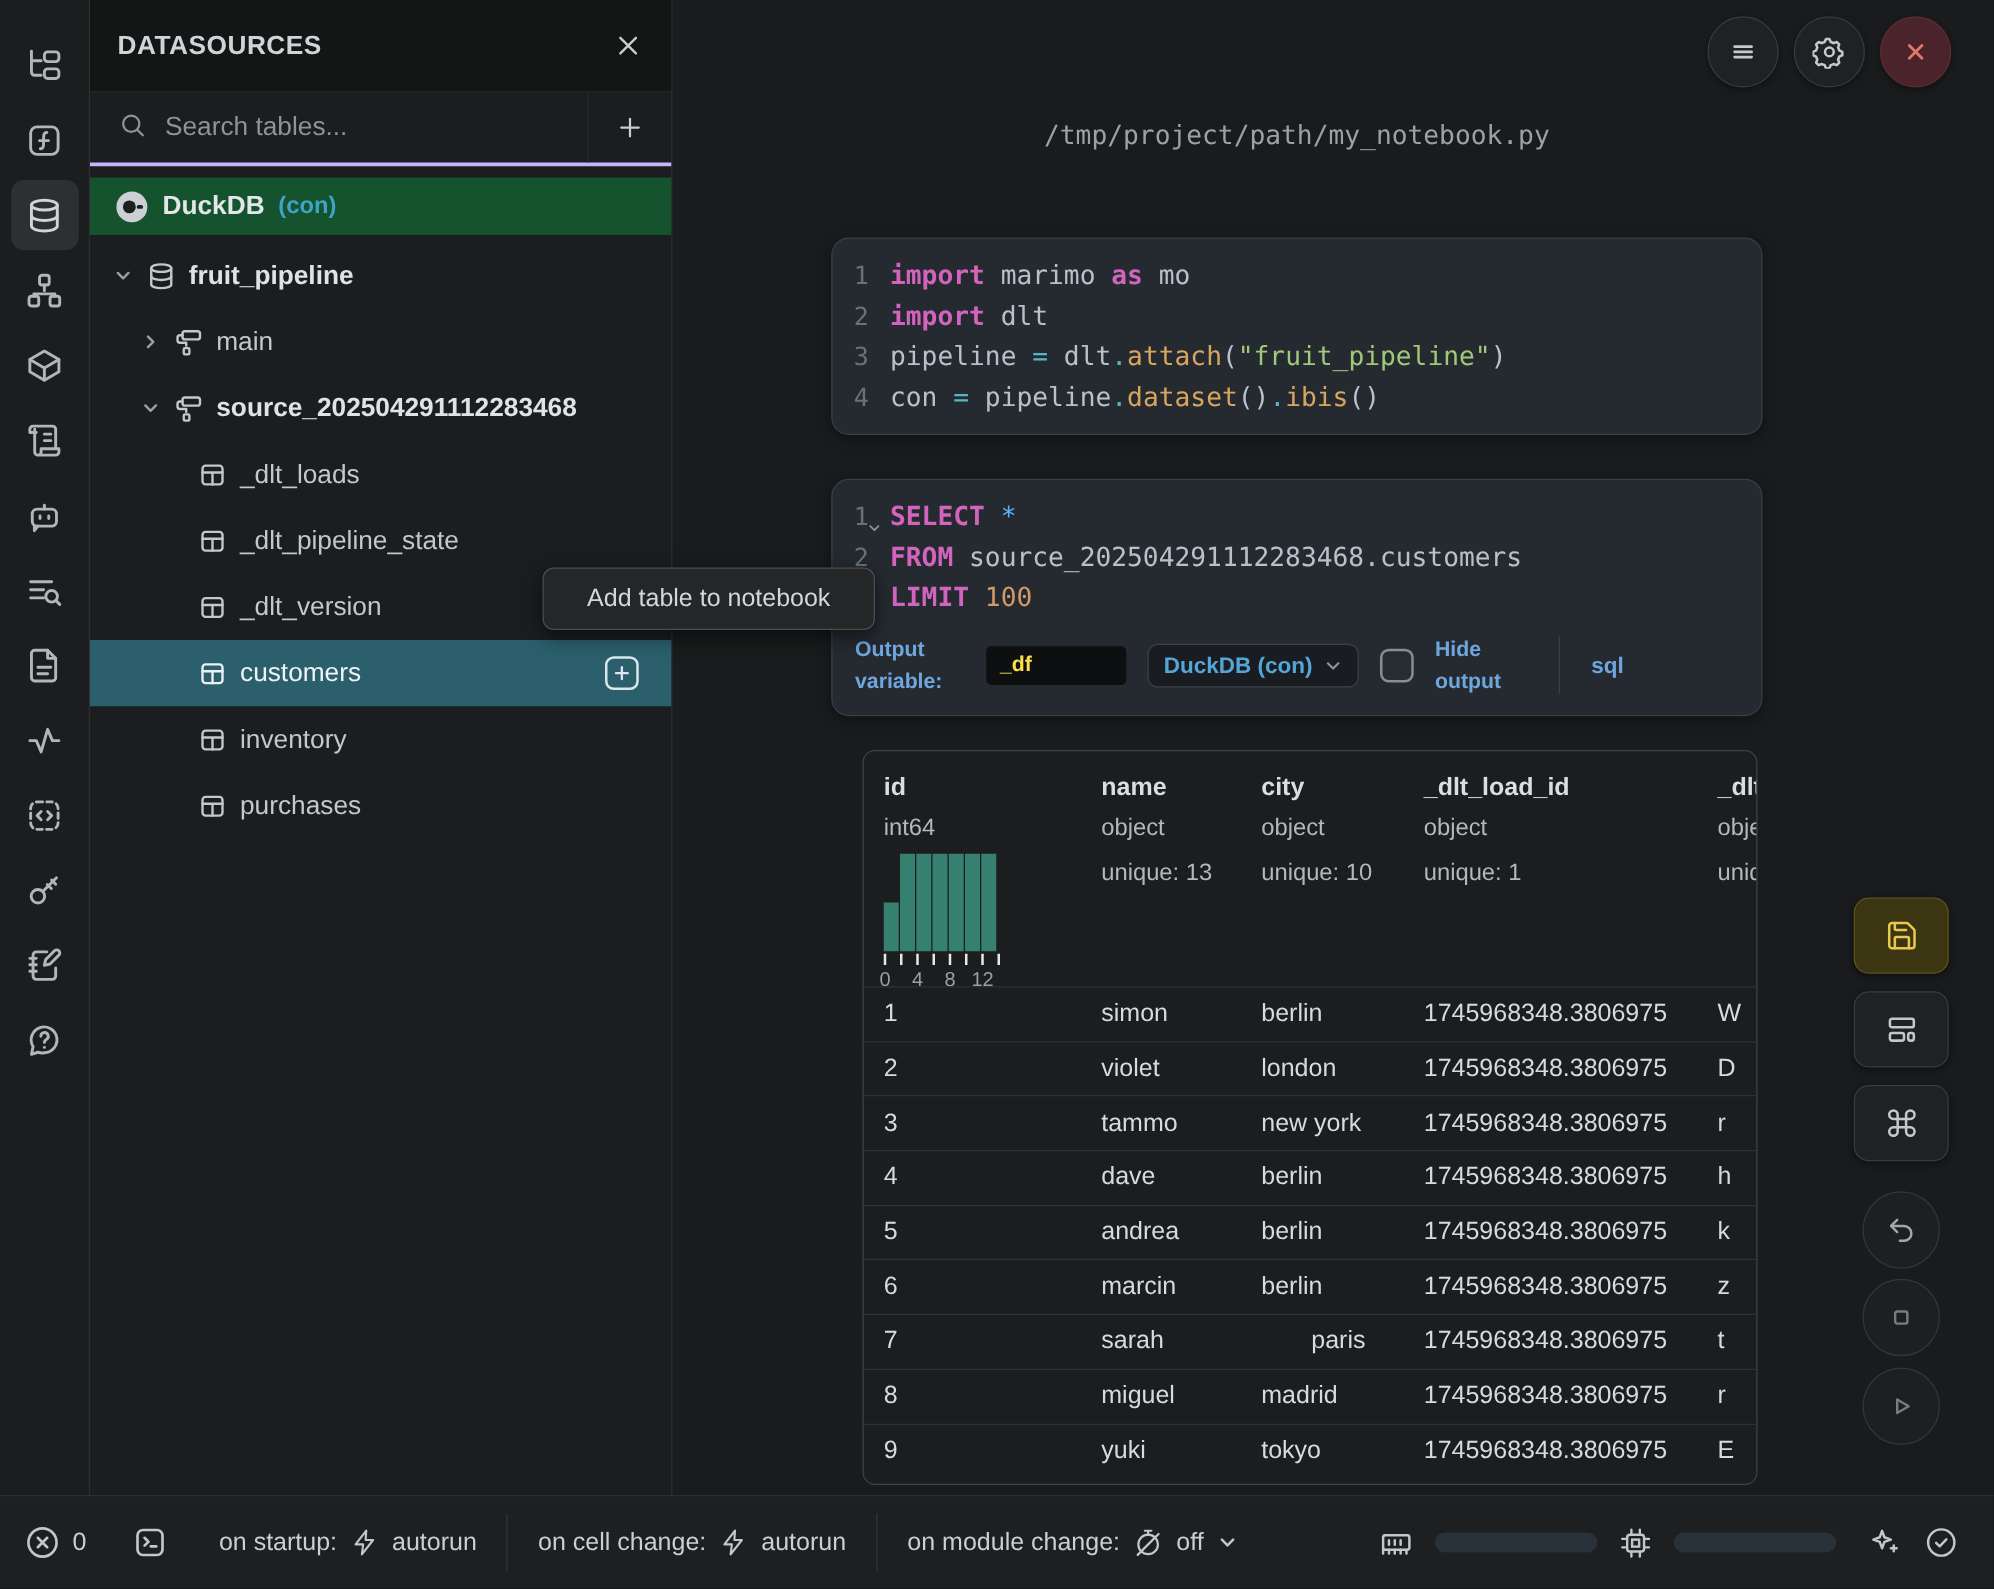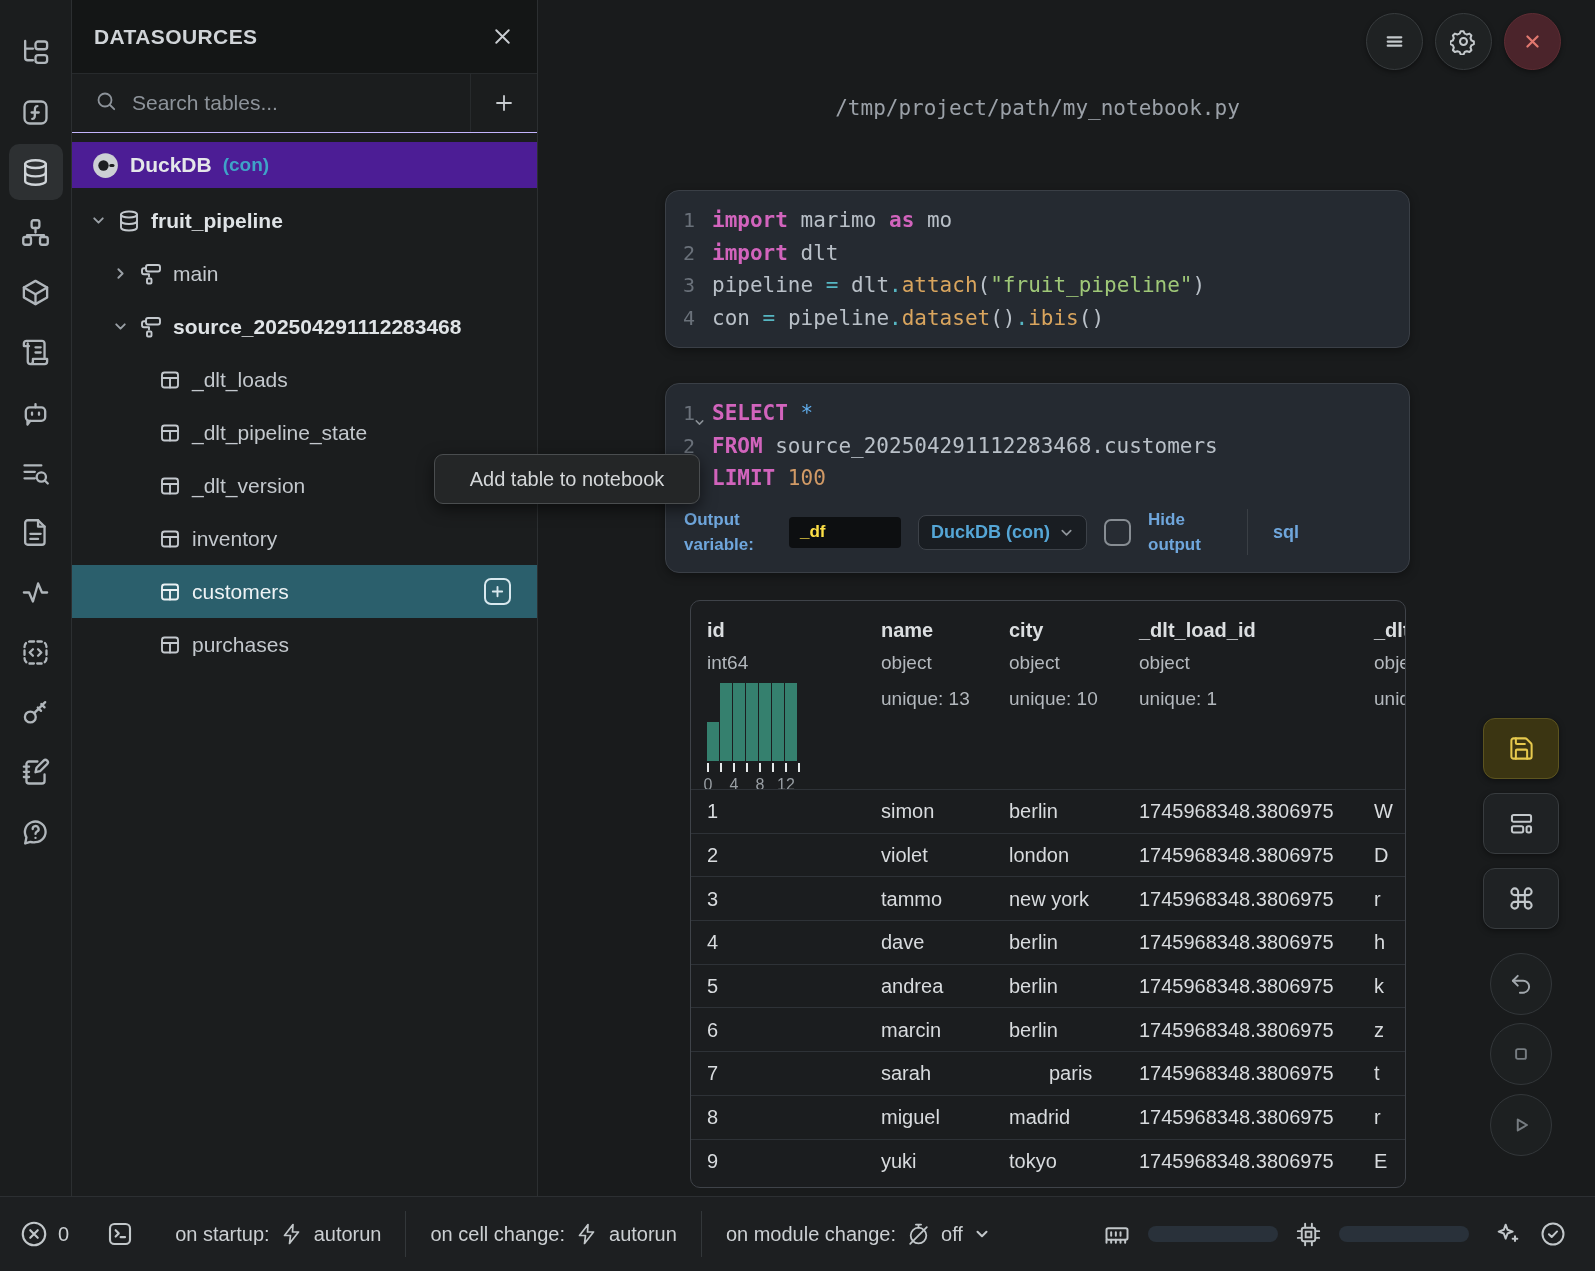--- a/index.html
+++ b/index.html
@@ -12,26 +12,26 @@
           border-right:1px solid #2c2f31; display:flex; flex-direction:column; align-items:center; padding-top:22px; }
   .rail-item { width:54px; height:60px; display:flex; align-items:center; justify-content:center; color:#b0b6bb; }
   .rail-item svg { width:31px; height:31px; }
   .rail-item.active { background:#2d3032; border-radius:10px; height:56px; margin:2px 0; color:#cfd4d8; }
 
   
   #panel { position:absolute; left:72px; top:0; width:466px; height:1196px; background:#1b1d1e; border-right:1px solid #2c2f31; }
   #panel-header { height:74px; background:#141616; border-bottom:1px solid #272a2c; display:flex; align-items:center; padding:0 20px 0 22px; }
   #panel-title { font-size:21px; font-weight:700; letter-spacing:.4px; color:#d0d4d8; flex:1; }
   .xbtn { width:30px; height:30px; display:flex; align-items:center; justify-content:center; color:#c9cdd1; cursor:pointer; }
-  #search-row { height:59px; border-bottom:1px solid #c4b5fd; display:flex; align-items:stretch; }
+  #search-row { height:59px; border-bottom:3px solid #c4b5fd; display:flex; align-items:stretch; }
   #search-left { flex:1; display:flex; align-items:center; padding-left:22px; gap:14px; color:#8d939a; }
   #search-input { background:transparent; border:none; outline:none; color:#a9afb6; font-size:21px; width:280px; font-family:"Liberation Sans",sans-serif; }
   #search-input::placeholder { color:#8d939a; }
   #add-ds { width:67px; border-left:1px solid #272a2c; display:flex; align-items:center; justify-content:center; color:#c9cdd1; }
-  #conn-row { margin-top:9px; height:46px; background:#4c1d95; display:flex; align-items:center; padding-left:20px; gap:11px; }
+  #conn-row { margin-top:9px; height:46px; background:#14532d; display:flex; align-items:center; padding-left:20px; gap:11px; }
   #duck-logo { width:27px; height:27px; }
   #conn-name { font-size:21px; font-weight:700; color:#e4e7e9; }
   #conn-alias { font-size:19px; font-weight:700; color:#3fa3c8; }
   #tree { position:relative; margin-top:6px; }
   .tree-row { height:53px; display:flex; align-items:center; gap:9px; font-size:21px; color:#c3c8cd; position:relative; cursor:pointer; }
   .tree-row.bold { font-weight:700; color:#dfe3e6; }
   .tree-row.selected { background:#2b5f6c; color:#eef3f5; }
   .chev { width:18px; height:18px; color:#9aa0a6; display:flex; align-items:center; }
   .chev svg { width:17px; height:17px; }
   .ticon { width:25px; height:25px; color:#c3c8cd; display:flex; align-items:center; }
@@ -325,42 +325,42 @@
         </div>
         <div class="tree-row" style="padding-left: 86px;">
           <span class="ticon">
             <svg viewBox="0 0 24 24" fill="none" stroke="currentColor" stroke-width="1.9" stroke-linecap="round" stroke-linejoin="round">
               <rect x="4" y="4.5" width="16" height="15" rx="2.5"></rect>
               <path d="M4 10h16M12 10v9.5"></path>
             </svg>
           </span>
           <span class="tlabel">_dlt_version</span>
         </div>
-        <div class="tree-row" style="padding-left: 86px;">
-          <span class="ticon">
-            <svg viewBox="0 0 24 24" fill="none" stroke="currentColor" stroke-width="1.9" stroke-linecap="round" stroke-linejoin="round">
-              <rect x="4" y="4.5" width="16" height="15" rx="2.5"></rect>
-              <path d="M4 10h16M12 10v9.5"></path>
-            </svg>
-          </span>
-          <span class="tlabel">inventory</span>
-        </div>
         <div class="tree-row selected" style="padding-left: 86px;">
           <span class="ticon">
             <svg viewBox="0 0 24 24" fill="none" stroke="currentColor" stroke-width="1.9" stroke-linecap="round" stroke-linejoin="round">
               <rect x="4" y="4.5" width="16" height="15" rx="2.5"></rect>
               <path d="M4 10h16M12 10v9.5"></path>
             </svg>
           </span>
           <span class="tlabel">customers</span>
           <span class="add-btn">
             <svg viewBox="0 0 16 16" fill="none" stroke="currentColor" stroke-width="2" stroke-linecap="round">
               <path d="M8 3v10M3 8h10"></path>
             </svg>
           </span>
+        </div>
+        <div class="tree-row" style="padding-left: 86px;">
+          <span class="ticon">
+            <svg viewBox="0 0 24 24" fill="none" stroke="currentColor" stroke-width="1.9" stroke-linecap="round" stroke-linejoin="round">
+              <rect x="4" y="4.5" width="16" height="15" rx="2.5"></rect>
+              <path d="M4 10h16M12 10v9.5"></path>
+            </svg>
+          </span>
+          <span class="tlabel">inventory</span>
         </div>
         <div class="tree-row" style="padding-left: 86px;">
           <span class="ticon">
             <svg viewBox="0 0 24 24" fill="none" stroke="currentColor" stroke-width="1.9" stroke-linecap="round" stroke-linejoin="round">
               <rect x="4" y="4.5" width="16" height="15" rx="2.5"></rect>
               <path d="M4 10h16M12 10v9.5"></path>
             </svg>
           </span>
           <span class="tlabel">purchases</span>
         </div>

